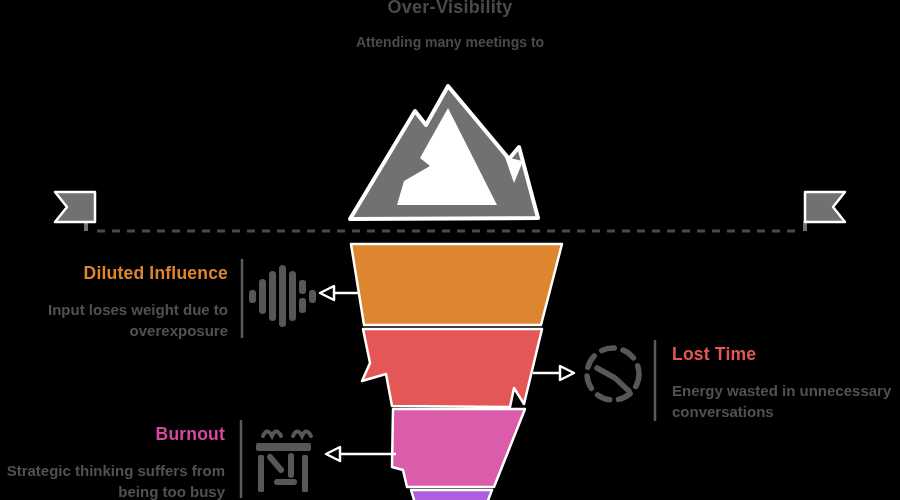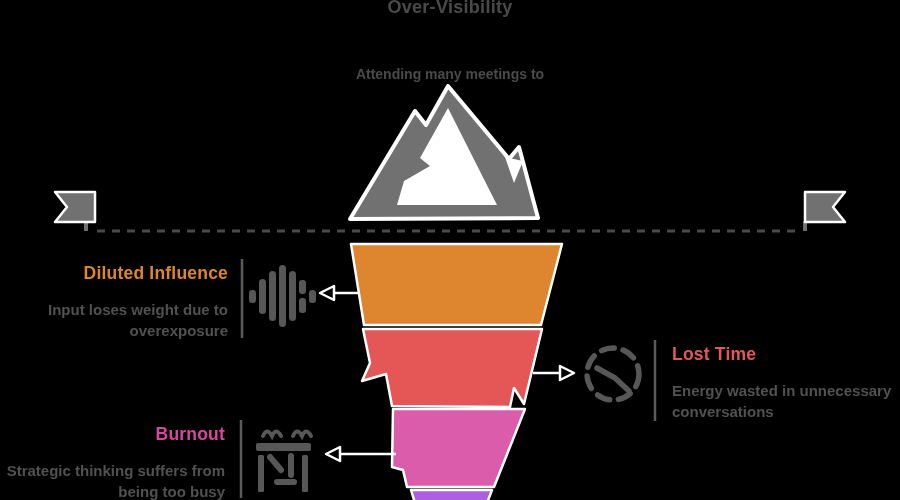--- a/index.html
+++ b/index.html
@@ -20,21 +20,21 @@
     position:relative;width:900px;height:500px;background:var(--bg);
     overflow:hidden;font-family:"Liberation Sans",sans-serif;
   }
   .canvas svg{position:absolute;left:0;top:0;}
   .title{
     position:absolute;left:0;right:0;top:-3px;text-align:center;
     font-size:18px;font-weight:700;color:var(--text-dark);letter-spacing:.3px;
   }
   .subtitle{
     position:absolute;left:0;right:0;top:33px;text-align:center;
-    font-size:14px;font-weight:700;color:var(--text-dark);line-height:19px;margin-top:32px;
+    font-size:14px;font-weight:700;color:var(--text-dark);line-height:19px;
   }
   .subtitle span{display:block;}
   .callout-heading{position:absolute;font-size:17.5px;font-weight:700;letter-spacing:.2px;}
   .callout-body{position:absolute;font-size:15px;font-weight:700;color:var(--text-body);line-height:21px;}
   .callout-body span{display:block;}
   .align-right{text-align:right;}
   .c-orange{color:var(--orange);}
   .c-coral{color:var(--coral);}
   .c-magenta{color:var(--magenta);}
 </style>

